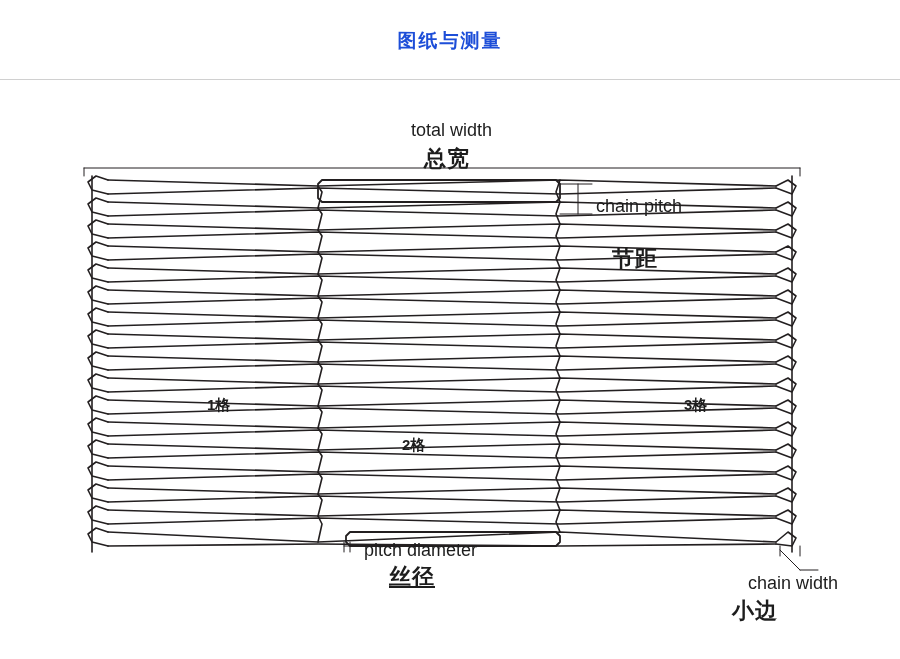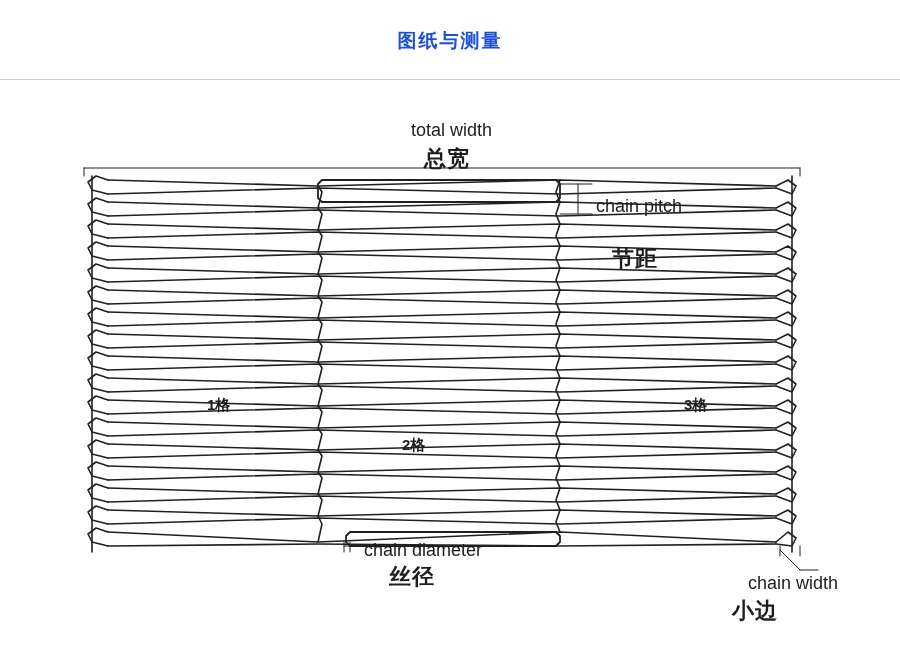--- a/index.html
+++ b/index.html
@@ -77,21 +77,21 @@
   .lbl-cell {
     font-size: 15px;
     font-weight: 700;
   }
   
   #lbl-total-width-en { top: 40px; left: 411px; }
   #lbl-total-width-cn { top: 64px; left: 424px; }
   #lbl-chain-pitch-en { top: 116px; left: 596px; }
   #lbl-chain-pitch-cn { top: 124px; left: 612px; margin-top: 40px; }
   #lbl-wire-diameter-en { top: 460px; left: 364px; }
-  #lbl-wire-diameter-cn { top: 482px; left: 389px; }
+  #lbl-wire-diameter-cn { top: 482px; left: 389px; text-decoration: underline; }
   #lbl-loop-width-en { top: 493px; left: 748px; }
   #lbl-loop-width-cn { top: 516px; left: 732px; }
   #lbl-cell-1 { top: 316px; left: 207px; }
   #lbl-cell-2 { top: 316px; left: 402px; margin-top: 40px; }
   #lbl-cell-3 { top: 316px; left: 684px; }
 </style>
 </head>
 <body>
 
 <div class="page">
@@ -271,21 +271,21 @@
 
       </g>
     </svg>
 
     <div class="lbl lbl-en" id="lbl-total-width-en">total width</div>
     <div class="lbl lbl-cn" id="lbl-total-width-cn">总宽</div>
 
     <div class="lbl lbl-en" id="lbl-chain-pitch-en">chain pitch</div>
     <div class="lbl lbl-cn" id="lbl-chain-pitch-cn">节距</div>
 
-    <div class="lbl lbl-en" id="lbl-wire-diameter-en">chain diameter</div>
+    <div class="lbl lbl-en" id="lbl-wire-diameter-en">pitch diameter</div>
     <div class="lbl lbl-cn" id="lbl-wire-diameter-cn">丝径</div>
 
     <div class="lbl lbl-en" id="lbl-loop-width-en">chain width</div>
     <div class="lbl lbl-cn" id="lbl-loop-width-cn">小边</div>
 
     <div class="lbl lbl-cell" id="lbl-cell-1">1格</div>
     <div class="lbl lbl-cell" id="lbl-cell-2">2格</div>
     <div class="lbl lbl-cell" id="lbl-cell-3">3格</div>
 
   </div>

